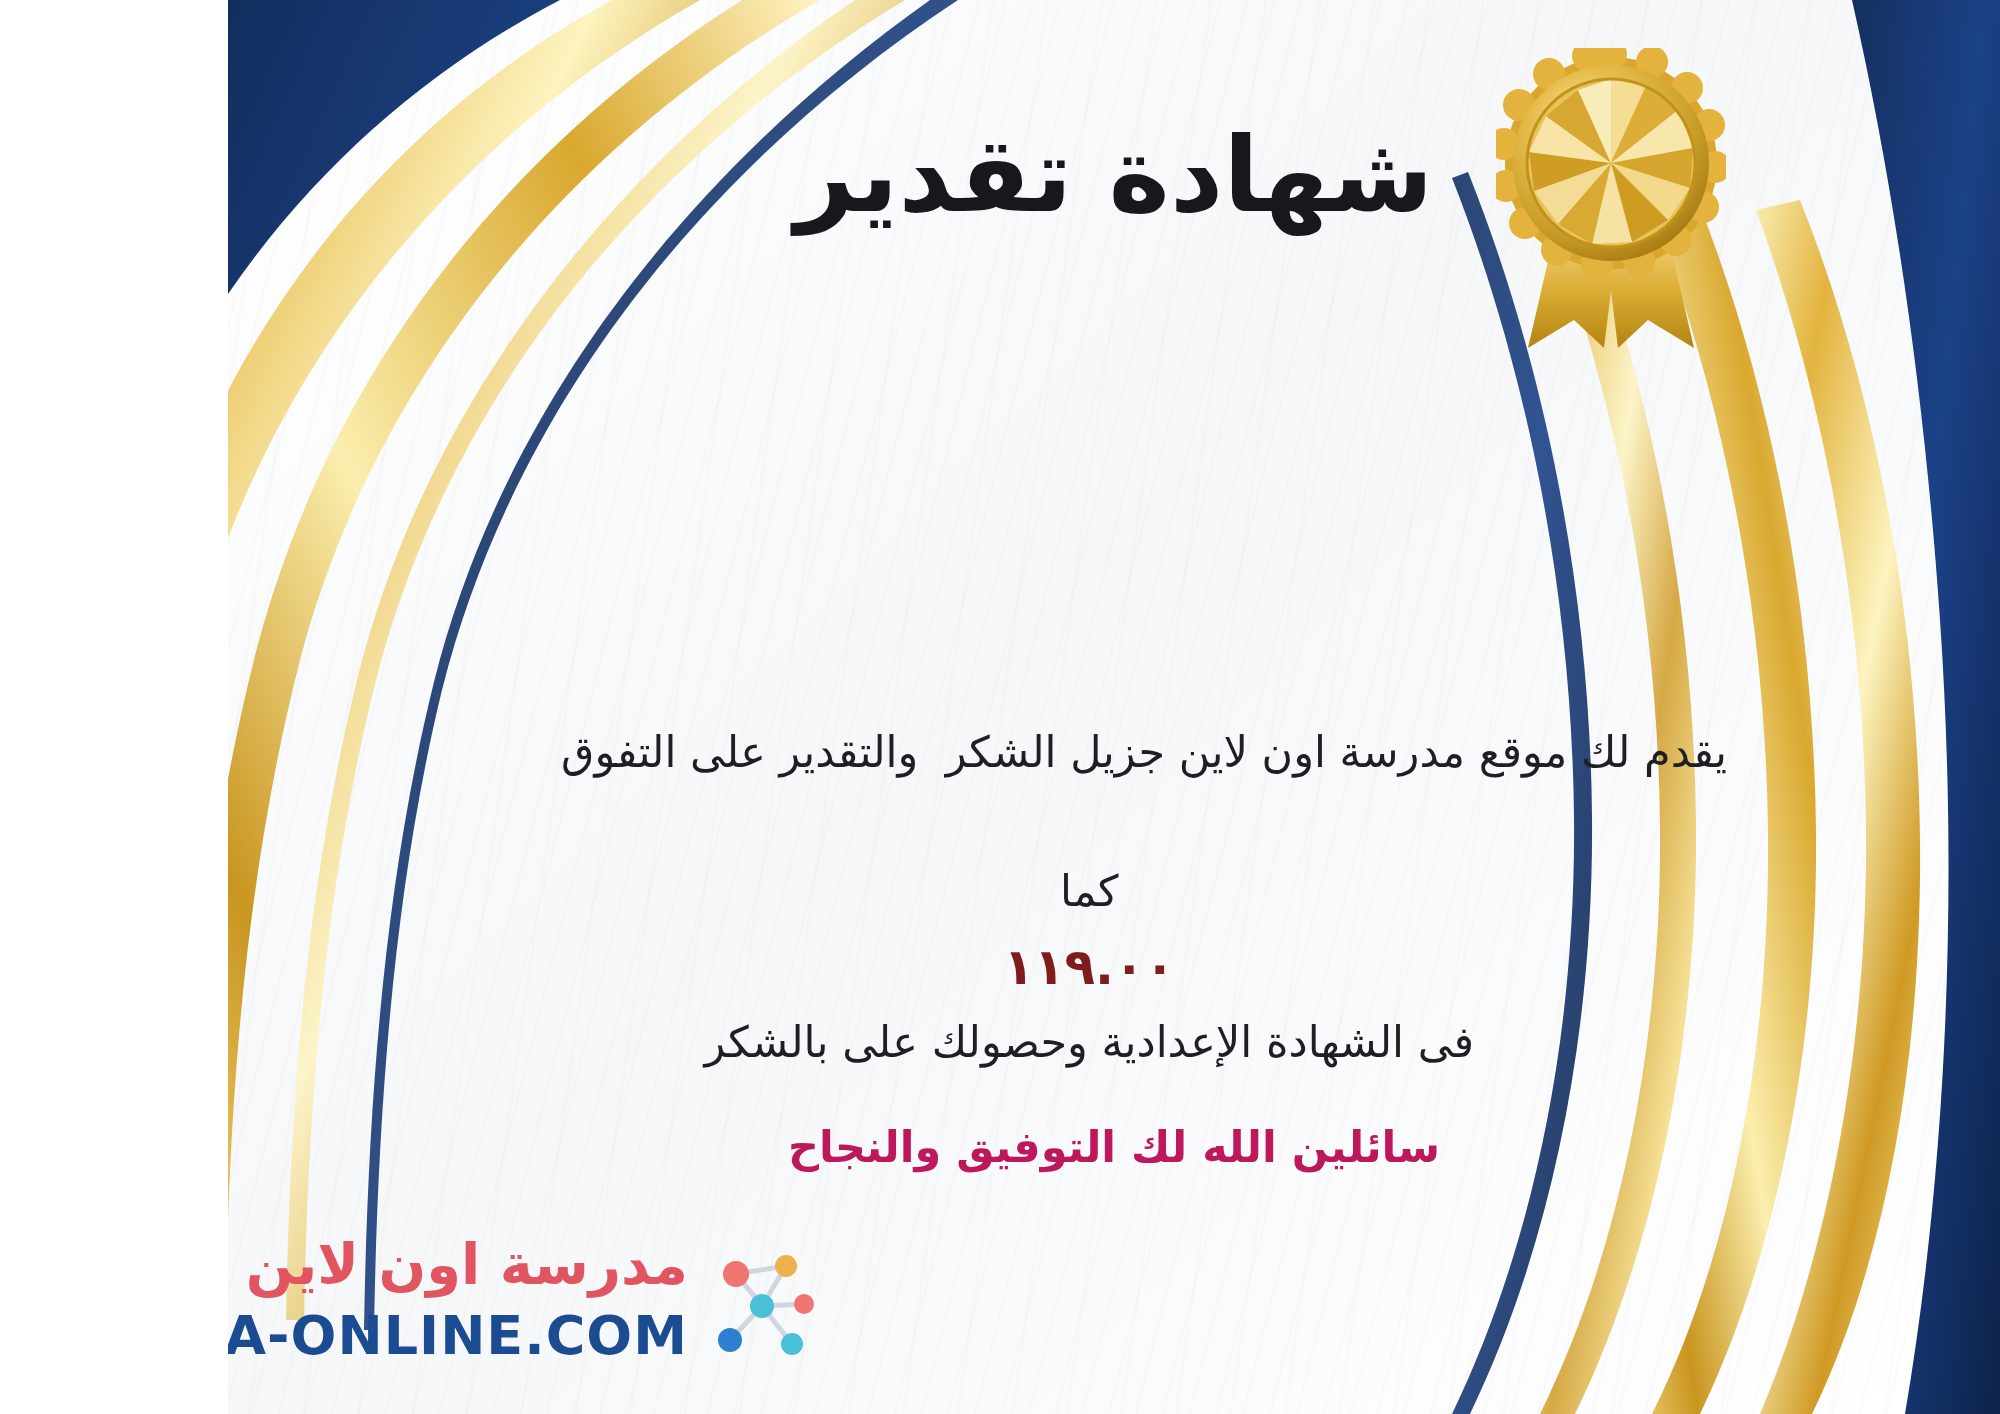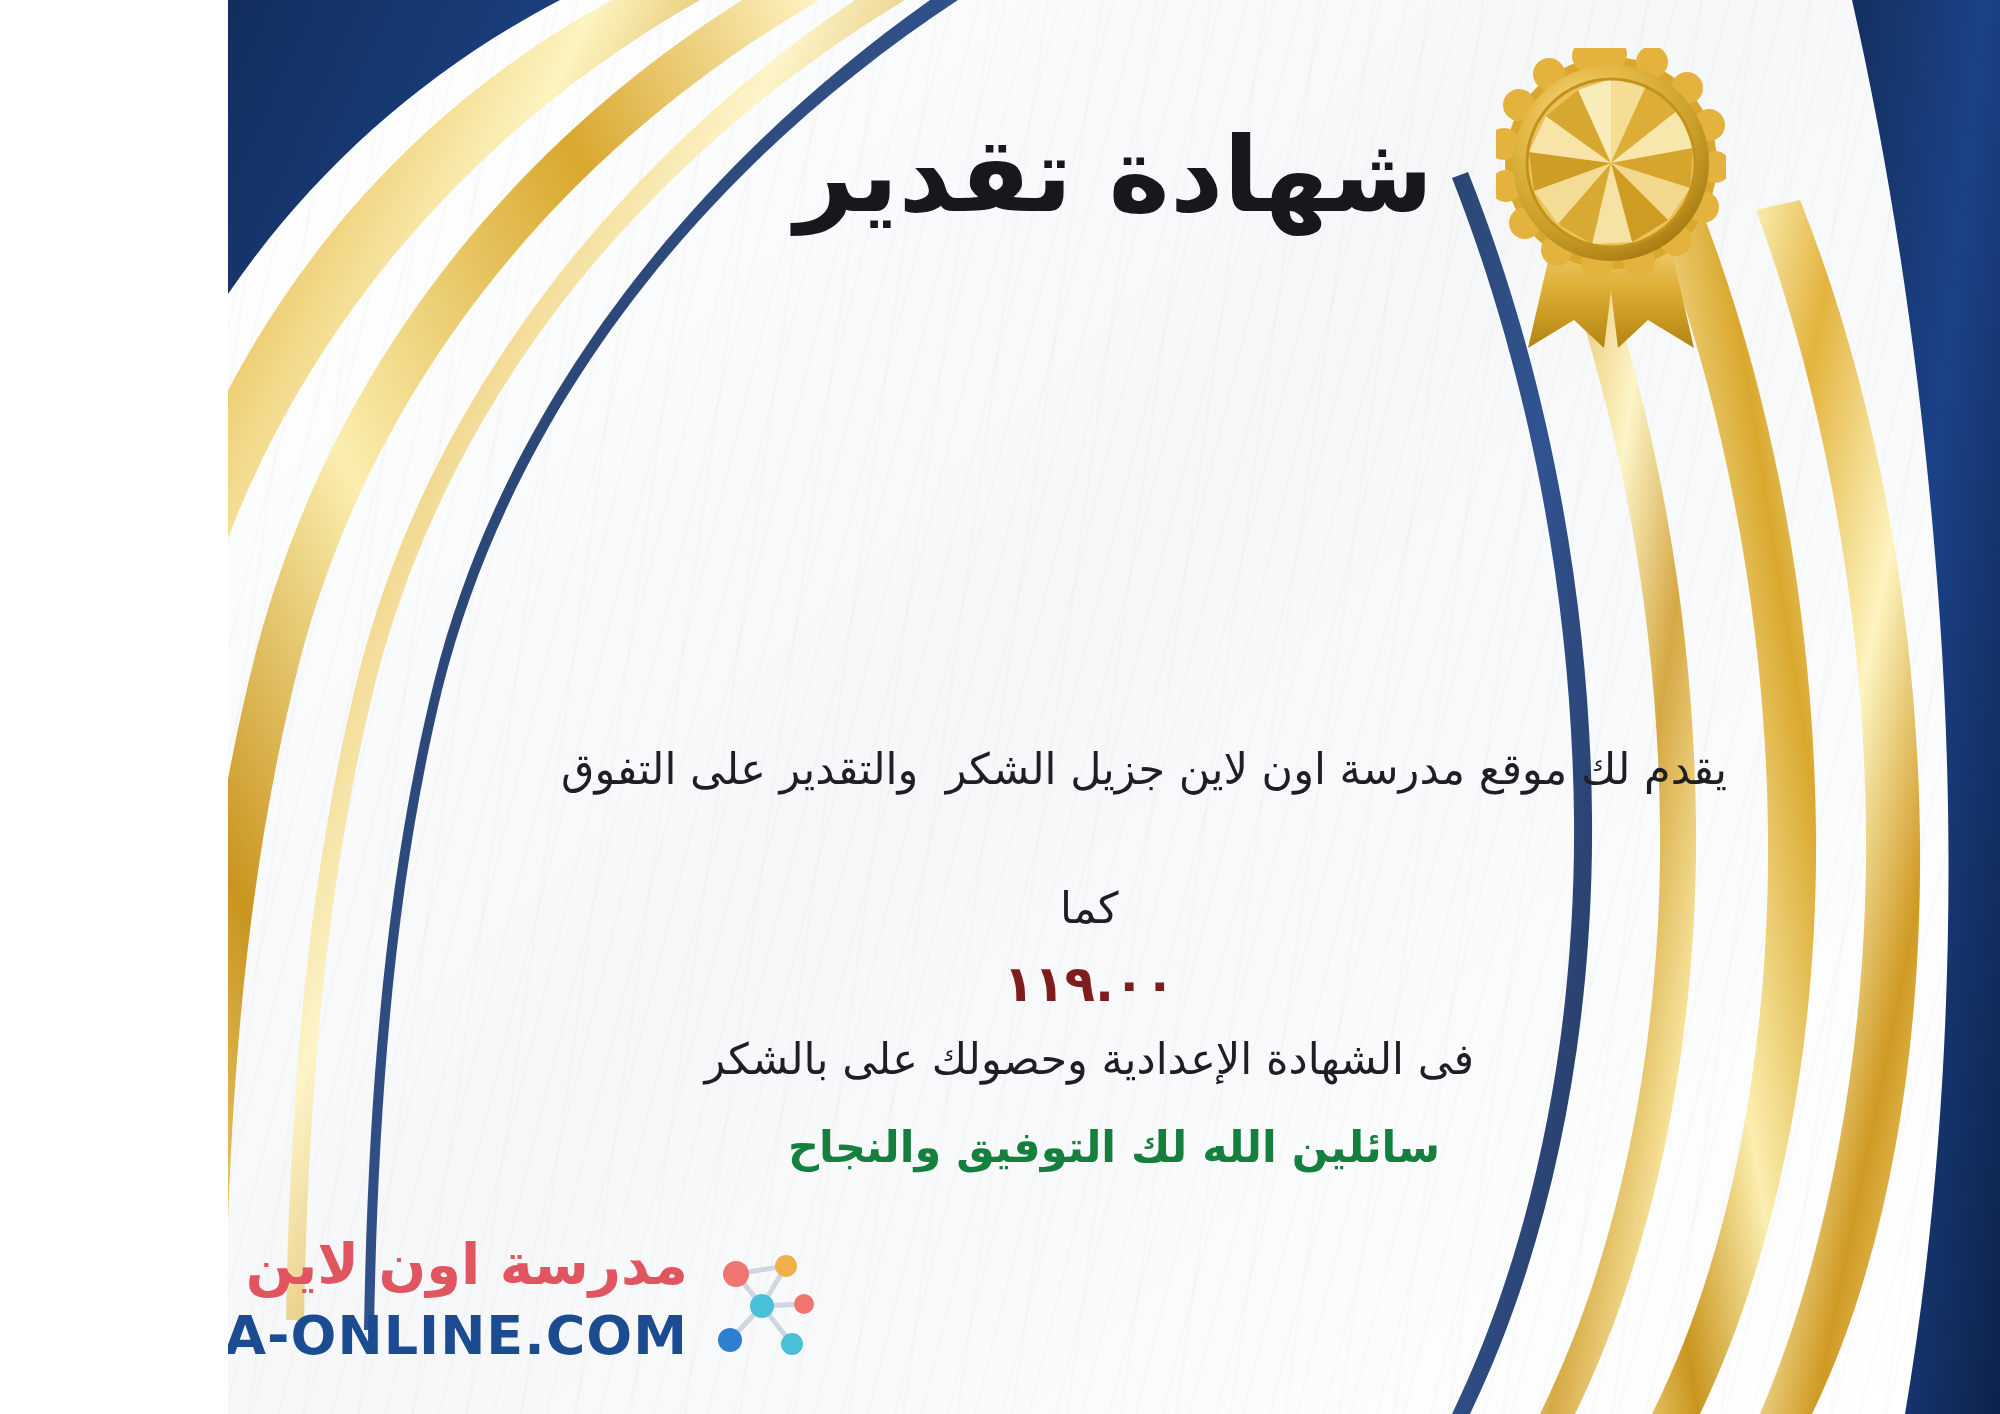--- a/index.html
+++ b/index.html
@@ -76,21 +76,21 @@
     left: 0;
     right: 0;
     font-size: 76px;
     font-weight: 700;
     color: #1b4b91;
     line-height: 1.15;
   }
 
   .body-text {
     position: absolute;
-    top: 735px;
+    top: 718px;
     left: 300px;
     right: 240px;
     font-size: 43px;
     color: #1d1f22;
     line-height: 1.62;
     font-weight: 500;
     text-align: center;
   }
 
   .body-line {
@@ -105,21 +105,21 @@
     padding: 0 18px;
     letter-spacing: 1px;
   }
 
   .wish {
     position: absolute;
     top: 1122px;
     left: 0;
     right: 0;
     font-size: 43px;
-    color: #15803d;
+    color: #be185d;
     font-weight: 600;
   }
 
   
   .logo {
     position: absolute;
     left: 40px;
     bottom: 18px;
     width: 560px;
     height: 170px;

